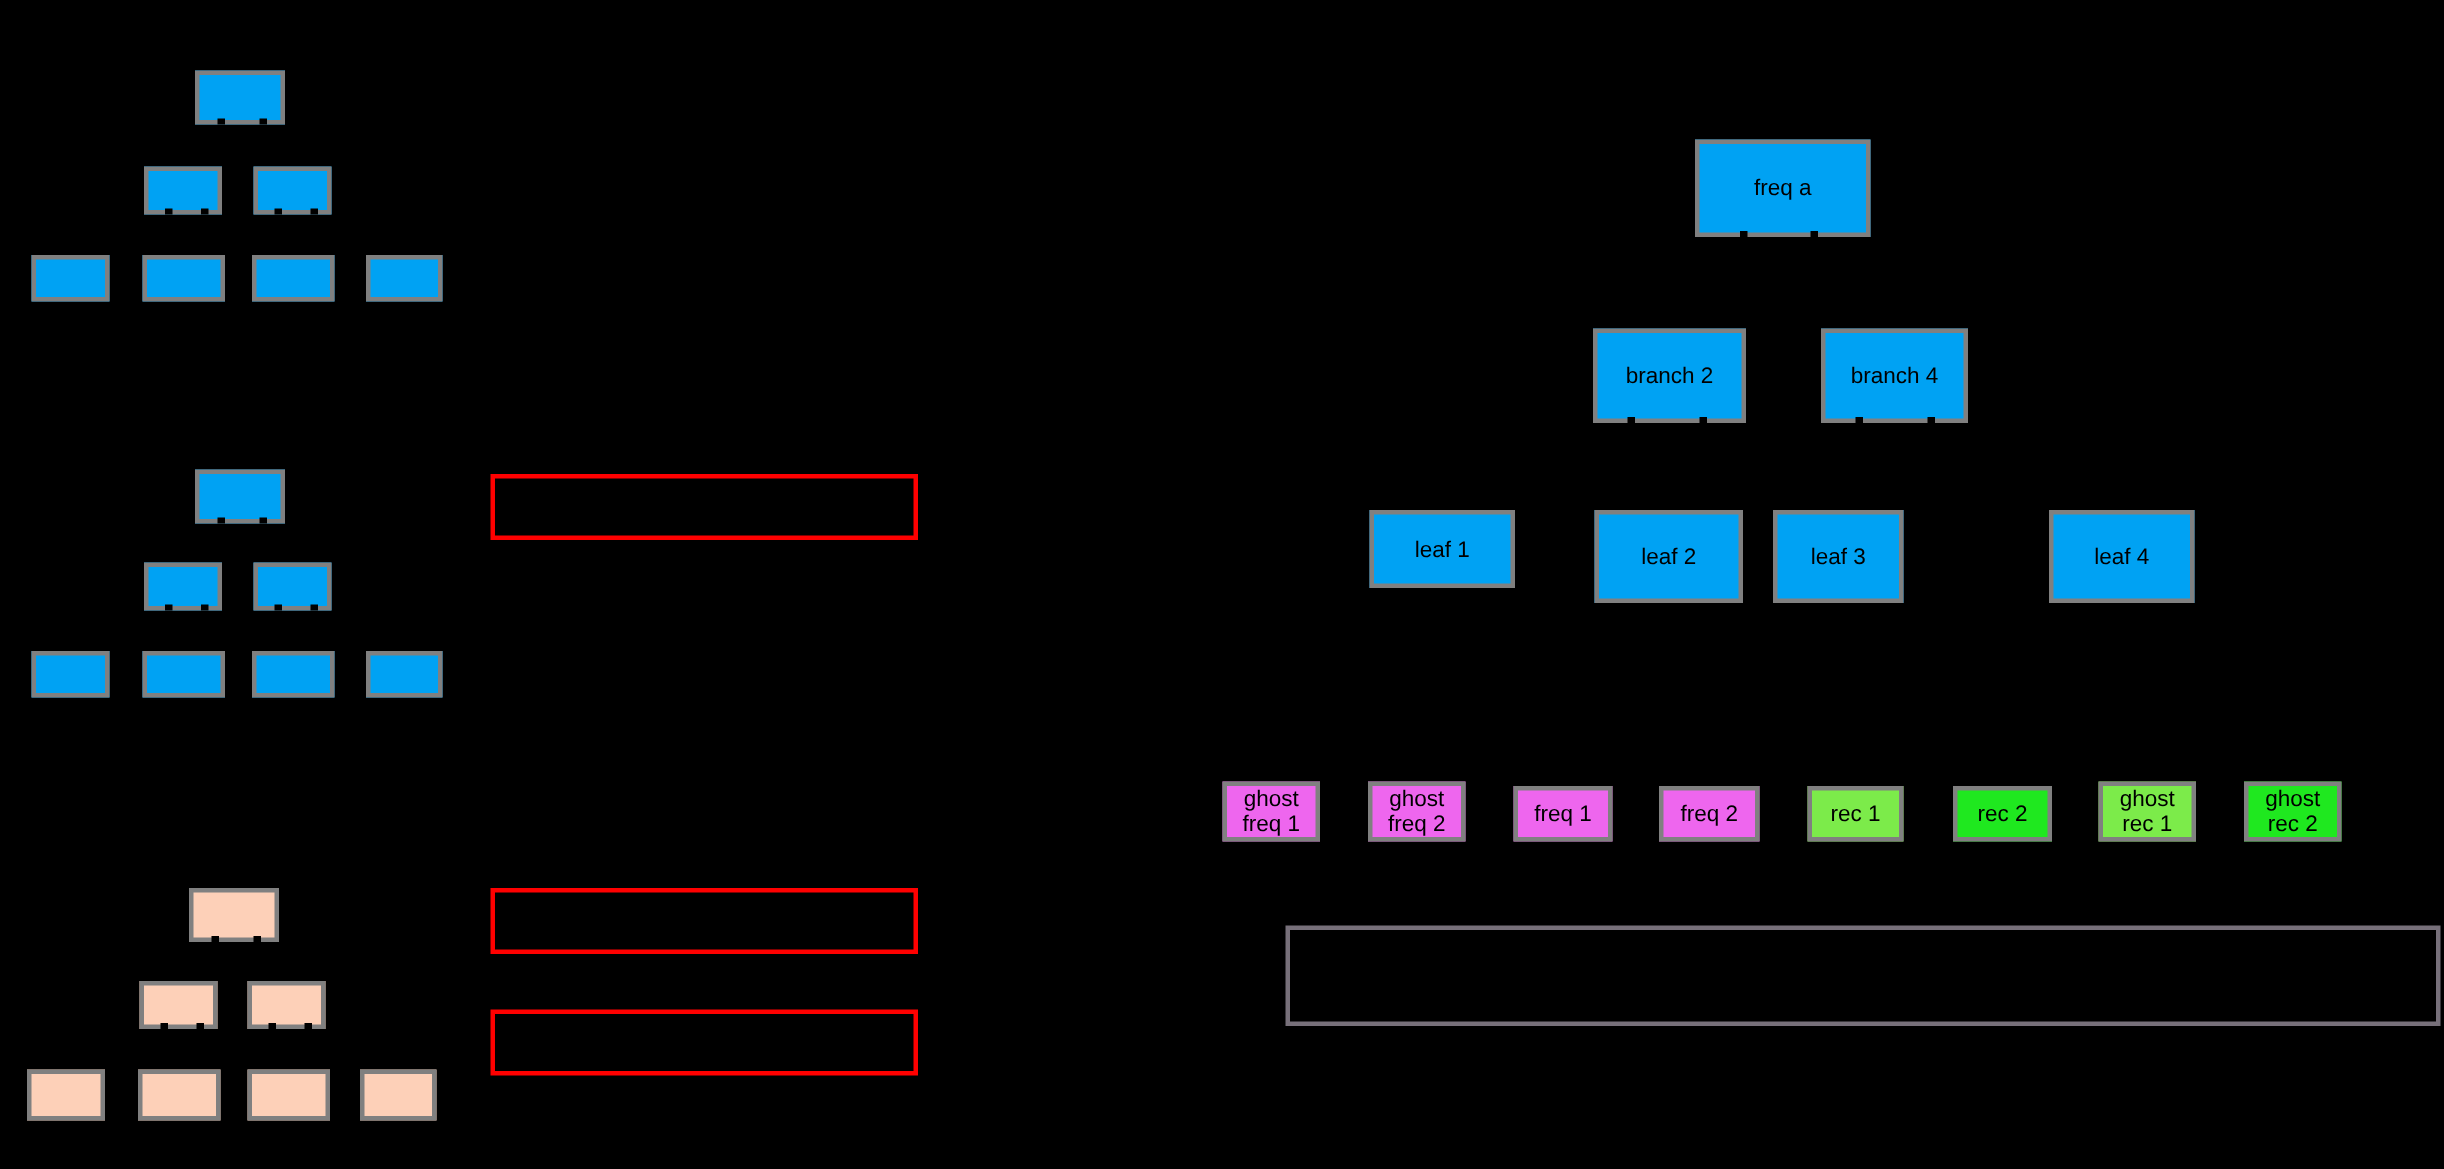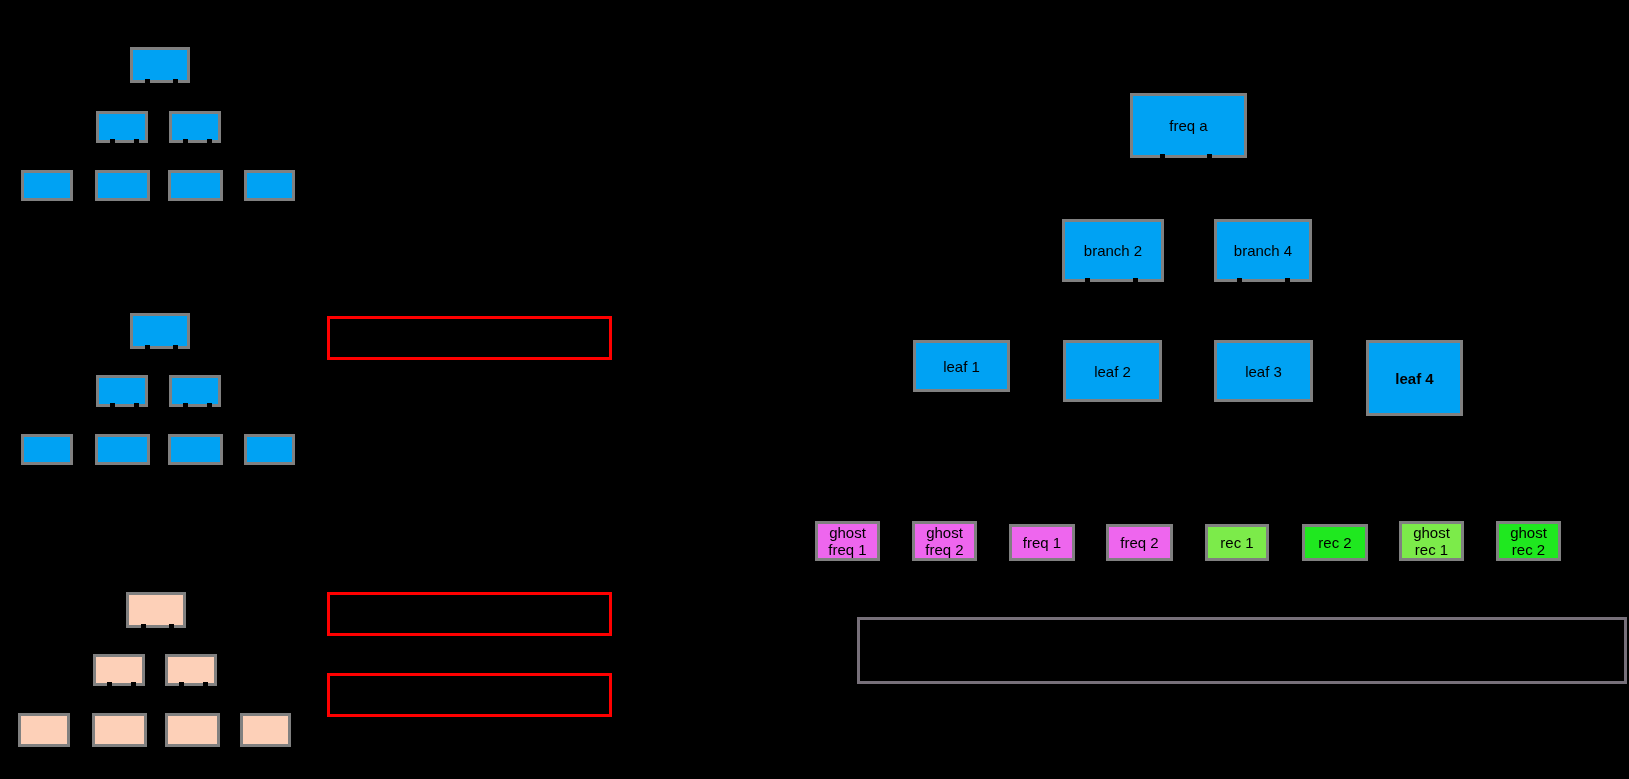--- a/index.html
+++ b/index.html
@@ -118,22 +118,22 @@
     <div class="notch" style="left:179px; top:682px;"></div>
     <div class="notch" style="left:203px; top:682px;"></div>
   </div>
 
   <div>
     <div class="node blue" style="left:1130px; top:93px;  width:117px; height:65px;">freq a</div>
     <div class="node blue" style="left:1062px; top:219px; width:102px; height:63px;">branch 2</div>
     <div class="node blue" style="left:1214px; top:219px; width:98px;  height:63px;">branch 4</div>
     <div class="node blue" style="left:913px;  top:340px; width:97px;  height:52px;">leaf 1</div>
     <div class="node blue" style="left:1063px; top:340px; width:99px;  height:62px;text-align:center;">leaf 2</div>
-    <div class="node blue" style="left:1214px; top:340px; width:99px;  height:62px;">leaf 3</div>
-    <div class="node blue" style="left:1366px; top:340px; width:97px;  height:76px;font-weight:bold;">leaf 4</div>
+    <div class="node blue" style="left:1182px; top:340px; width:87px;  height:62px;">leaf 3</div>
+    <div class="node blue" style="left:1366px; top:340px; width:97px;  height:62px;">leaf 4</div>
     <div class="notch" style="left:1160px; top:154px;"></div>
     <div class="notch" style="left:1207px; top:154px;"></div>
     <div class="notch" style="left:1085px; top:278px;"></div>
     <div class="notch" style="left:1133px; top:278px;"></div>
     <div class="notch" style="left:1237px; top:278px;"></div>
     <div class="notch" style="left:1285px; top:278px;"></div>
   </div>
 
   <div>
     <div class="node violet" style="left:815px;  top:521px; width:65px; height:40px;">ghost

